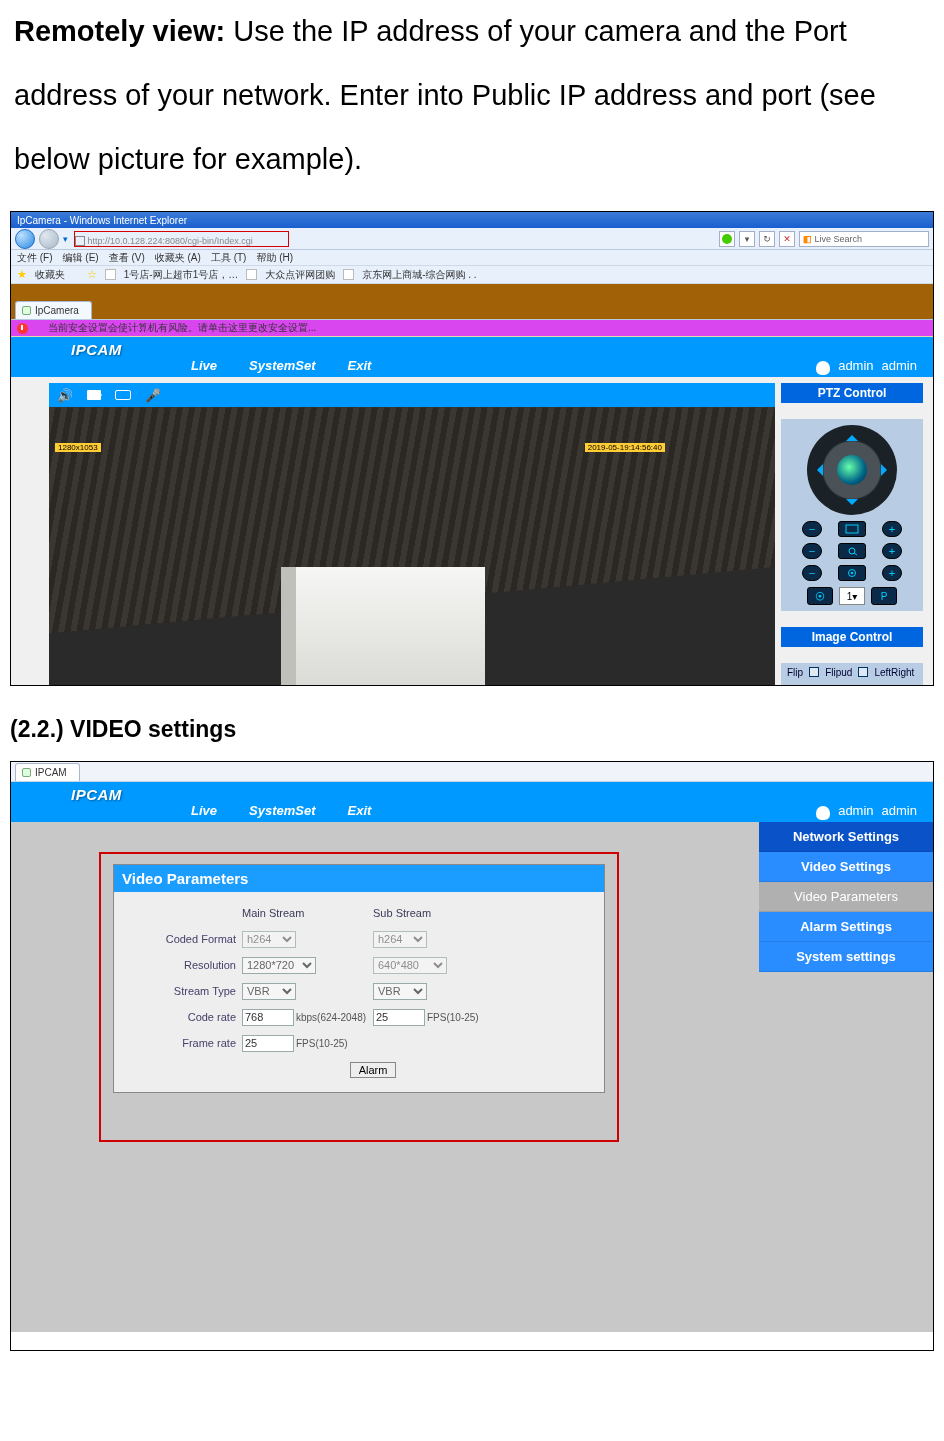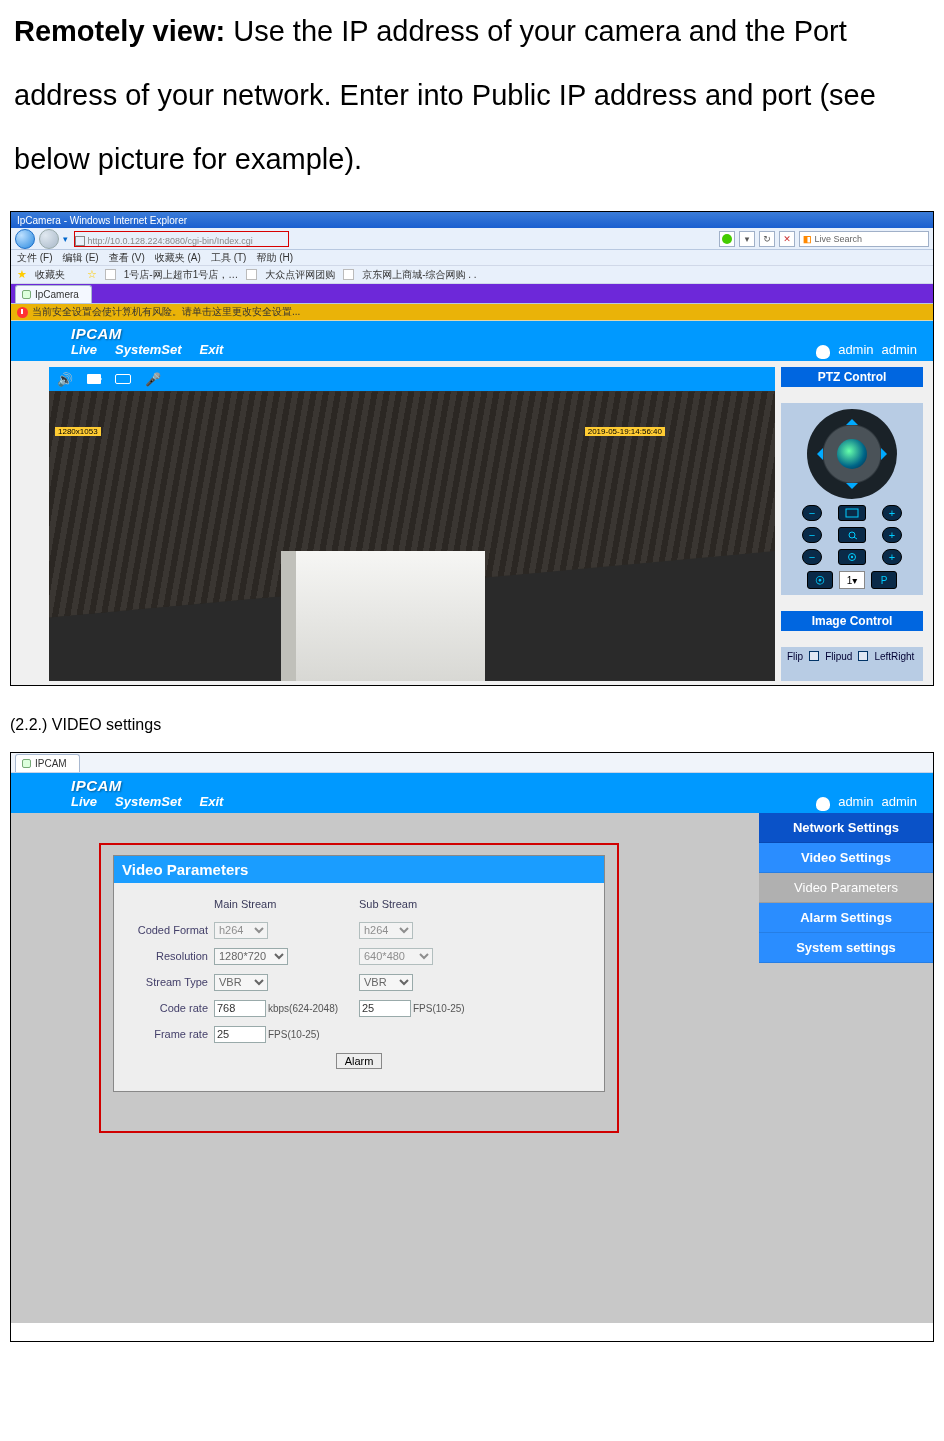--- a/index.html
+++ b/index.html
@@ -2,21 +2,21 @@
 <html><head>
 <meta charset="utf-8">
 <style>
   * { box-sizing: border-box; margin: 0; padding: 0; }
   body { font-family: Arial, sans-serif; background: #fff; width: 944px; padding: 0 10px; }
 
   
   .doc-text { font-size: 29px; line-height: 2.2; margin: 0 0 20px 4px; }
   .doc-text .bold { font-weight: bold; }
 
-  .section-heading { font-size: 16px; font-weight: normal; margin: 30px 0 18px 0; }
+  .section-heading { font-size: 23px; font-weight: bold; margin: 30px 0 18px 0; }
 
   
   .screenshot { border: 1.5px solid #000; margin-bottom: 10px; background: #fff; overflow: hidden; }
 
   
   .shot1 { height: 475px; position: relative; font-size: 11px; }
 
   .titlebar { height: 16px; background: linear-gradient(#3b7cd8,#1a5fd0); color: #fff; font-size: 10px; padding: 1px 6px; display:flex; align-items:center; }
 
   .ie-toolbar { height: 22px; background: #e8f0fb; border-bottom: 1px solid #b8c8e0; display:flex; align-items:center; padding: 0 4px; gap:4px; }
@@ -27,33 +27,33 @@
   .ie-spacer{ flex:1; }
   .search-box { width: 130px; height:16px; border:1px solid #a0b0c8; background:#fff; display:flex; align-items:center; padding:0 3px; font-size:9px; color:#666; }
   .sm-btn { width:16px;height:16px;border:1px solid #a0b0c8;background:#fff;display:flex;align-items:center;justify-content:center;font-size:9px;color:#555; }
   .green-dot{width:10px;height:10px;border-radius:50%;background:#4c0;}
 
   .ie-menu { height:16px; background:#e8f0fb; border-bottom:1px solid #d0d8e8; font-size:10px; color:#333; padding:0 6px; display:flex; gap:10px; align-items:center; }
   .ie-fav  { height:18px; background:#e8f0fb; border-bottom:1px solid #d0d8e8; font-size:10px; color:#333; padding:0 6px; display:flex; gap:8px; align-items:center; }
   .star{color:#fc0;font-size:11px;}
   .ie-fav .page-ico{width:11px;height:11px;border:1px solid #bbb;background:#fff;}
 
-  .tab-row { height:20px; background:#6d28d9; border-bottom:1px solid #b8c8e0; display:flex; align-items:flex-end; padding-left:4px; }
+  .tab-row { height:36px; background:#a16207; border-bottom:1px solid #b8c8e0; display:flex; align-items:flex-end; padding-left:4px; }
   .tab { height:18px; background:#f4f8ff; border:1px solid #a8b8d0; border-bottom:none; border-radius:3px 3px 0 0; padding:0 12px 0 6px; font-size:10px; color:#333; display:flex; align-items:center; gap:4px; }
   .tab .dot{width:9px;height:9px;border:1px solid #7a7;border-radius:2px;background:#dfd;}
 
-  .security-bar { height:16px; background:#eab308; border-bottom:1px solid #e0d8b0; font-size:10px; color:#333; padding:8px 6px; display:flex; align-items:center; gap:4px; }
+  .security-bar { height:16px; background:#d946ef; border-bottom:1px solid #e0d8b0; font-size:10px; color:#333; padding:8px 6px; display:flex; align-items:center; gap:20px; }
   .warn-ico{width:11px;height:11px;border-radius:50%;background:#f33;display:inline-block;position:relative;}
   .warn-ico::after{content:"";position:absolute;left:4px;top:2px;width:2px;height:5px;background:#fff;}
 
   
   .app { background:#fff; }
   .app-nav { height:40px; background:#0099ff; display:flex; align-items:flex-end; padding:0 16px 4px 60px; color:#fff; font-weight:bold; font-size:13px; position:relative; }
   .brand { position:absolute; left:60px; top:4px; font-style:italic; font-size:15px; color:#fff; text-shadow:1px 1px 2px rgba(0,0,0,.4); letter-spacing:.5px; }
-  .app-nav .links { display:flex; gap:18px; font-style:italic; }
+  .app-nav .links { display:flex; gap:32px; margin-left:120px; font-style:italic; }
   .app-nav .user { margin-left:auto; display:flex; align-items:center; gap:8px; font-style:normal; font-weight:normal; font-size:13px; }
   .user-ico{width:14px;height:14px;background:#fff;border-radius:50% 50% 40% 40%;position:relative;top:2px;}
 
   .app-body1 { display:flex; height:326px; background:#f0f0f0; padding:6px 10px 6px 38px; gap:6px; }
   .video-col { flex:1; display:flex; flex-direction:column; }
   .video-toolbar { height:24px; background:#0099ff; display:flex; align-items:center; padding:0 8px; gap:14px; color:#fff; font-size:13px; }
   .video-frame { flex:1; background:#2a2a2a; position:relative; overflow:hidden; }
   .ceiling { position:absolute; inset:0; background:
      repeating-linear-gradient(100deg, #3a3632 0 6px, #2b2723 6px 12px),
      linear-gradient(#444038,#1a1814);
@@ -85,21 +85,21 @@
 
   
   .shot2 { height:590px; font-size:12px; }
   .tab-row2 { height:20px; background:#f0f4fa; display:flex; align-items:flex-end; padding-left:4px; border-bottom:1px solid #c8d4e8; }
   .tab-row2 .tab{background:#fff;}
   .app-body2 { display:flex; height:510px; background:#c8c8c8; padding:0; }
   .main2 { flex:1; padding:30px 20px 0 88px; }
   .vp-outline { border:2px solid #d00000; width:520px; height:290px; padding:10px 12px 16px 12px; background:transparent; }
   .vp-panel { border:1px solid #888; background:#eee; }
   .vp-head { background:#1a9dff; color:#fff; font-weight:bold; font-size:15px; padding:5px 8px; }
-  .vp-body { padding:8px 14px 22px 14px; }
+  .vp-body { padding:8px 14px 14px 14px;margin-left:28px; }
   .vp-cols { display:flex; }
   .vp-col { flex:1; font-size:11px; color:#3a3a5a; }
   .vp-row { display:flex; align-items:center; height:26px; }
   .vp-lab { width:86px; text-align:right; padding-right:6px; color:#44406a; }
   .vp-row select, .vp-row input { font-size:11px; height:17px; border:1px solid #9aa; background:#f6f6f6; color:#666; }
   .vp-row select{width:74px;} .vp-row select.sm{width:54px;}
   .vp-row input{width:52px;background:#fff;color:#333;padding:0 2px;}
   .vp-row .unit{font-size:10px;color:#555;margin-left:2px;}
   .submit-row{display:flex;justify-content:center;margin-top:6px;}
   .submit-btn{font-size:11px;border:1px solid #888;background:#eee;padding:1px 8px;}

